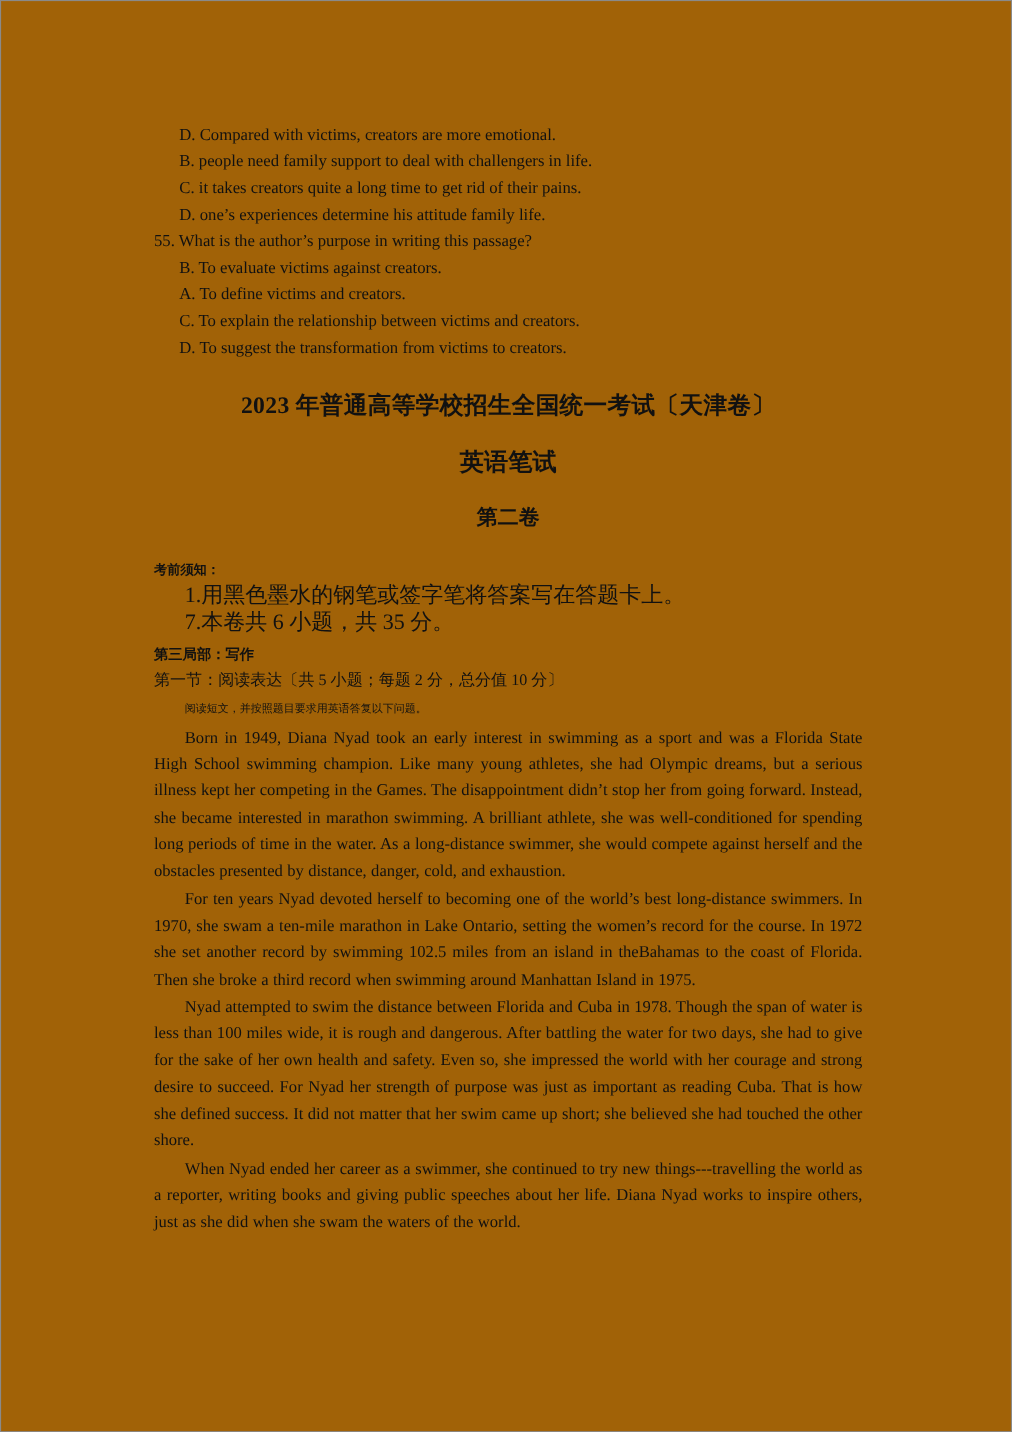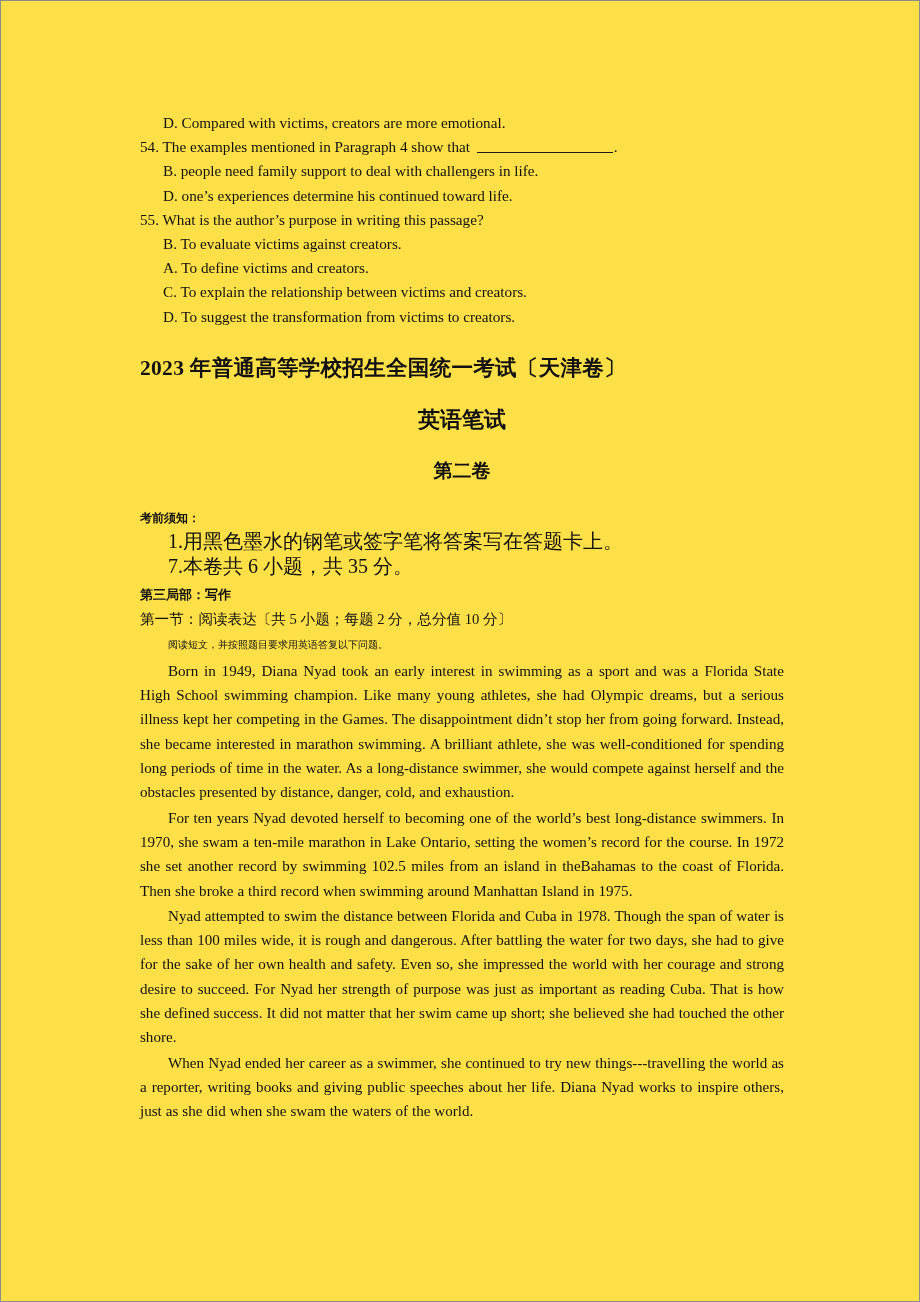--- a/index.html
+++ b/index.html
@@ -4,21 +4,21 @@
 <style>
   html, body {
     margin: 0;
     padding: 0;
     background: #ffffff;
   }
   .page {
     position: relative;
     width: 920px;
     height: 1302px;
-    background: #fde047;
+    background: #a16207;
     border: 1px solid #8a8a8a;
     box-sizing: border-box;
     overflow: hidden;
     font-family: "Liberation Serif", "DejaVu Serif", serif;
     color: #111111;
   }
   .content {
     position: absolute;
     left: 139px;
     top: 110px;
@@ -36,20 +36,21 @@
   .blank-rule {
     display: inline-block;
     border-bottom: 1.2px solid #1a1a1a;
     width: 136px;
     height: 11px;
     margin: 0 1px -1px 3px;
   }
 
   
   .doc-title {
+    text-align: center;
     font-weight: bold;
     font-size: 21.5px;
     line-height: 30px;
     margin-top: 24px;
     letter-spacing: 0.3px;
   }
   .doc-subtitle {
     text-align: center;
     font-weight: bold;
     font-size: 22px;
@@ -108,29 +109,29 @@
 <body>
 
 <div class="page">
   <div class="content">
 
     <div>
       <div class="mcq-line opt">
         <span>D. Compared with victims, creators are more emotional.</span>
       </div>
 
-      <div class="mcq-line stem">
-        <span>54. The examples mentioned in Paragraph 4 show that </span><span class="blank-rule"></span><span>.</span>
-      </div>
 
       <div class="mcq-line opt">
         <span>B. people need family support to deal with challengers in life.</span>
       </div>
       <div class="mcq-line opt">
-        <span>D. one’s experiences determine his continued toward life.</span>
+        <span>C. it takes creators quite a long time to get rid of their pains.</span>
+      </div>
+      <div class="mcq-line opt">
+        <span>D. one’s experiences determine his attitude family life.</span>
       </div>
 
       <div class="mcq-line stem">
         <span>55. What is the author’s purpose in writing this passage?</span>
       </div>
       <div class="mcq-line opt">
         <span>B. To evaluate victims against creators.</span>
       </div>
       <div class="mcq-line opt">
         <span>A. To define victims and creators.</span>

